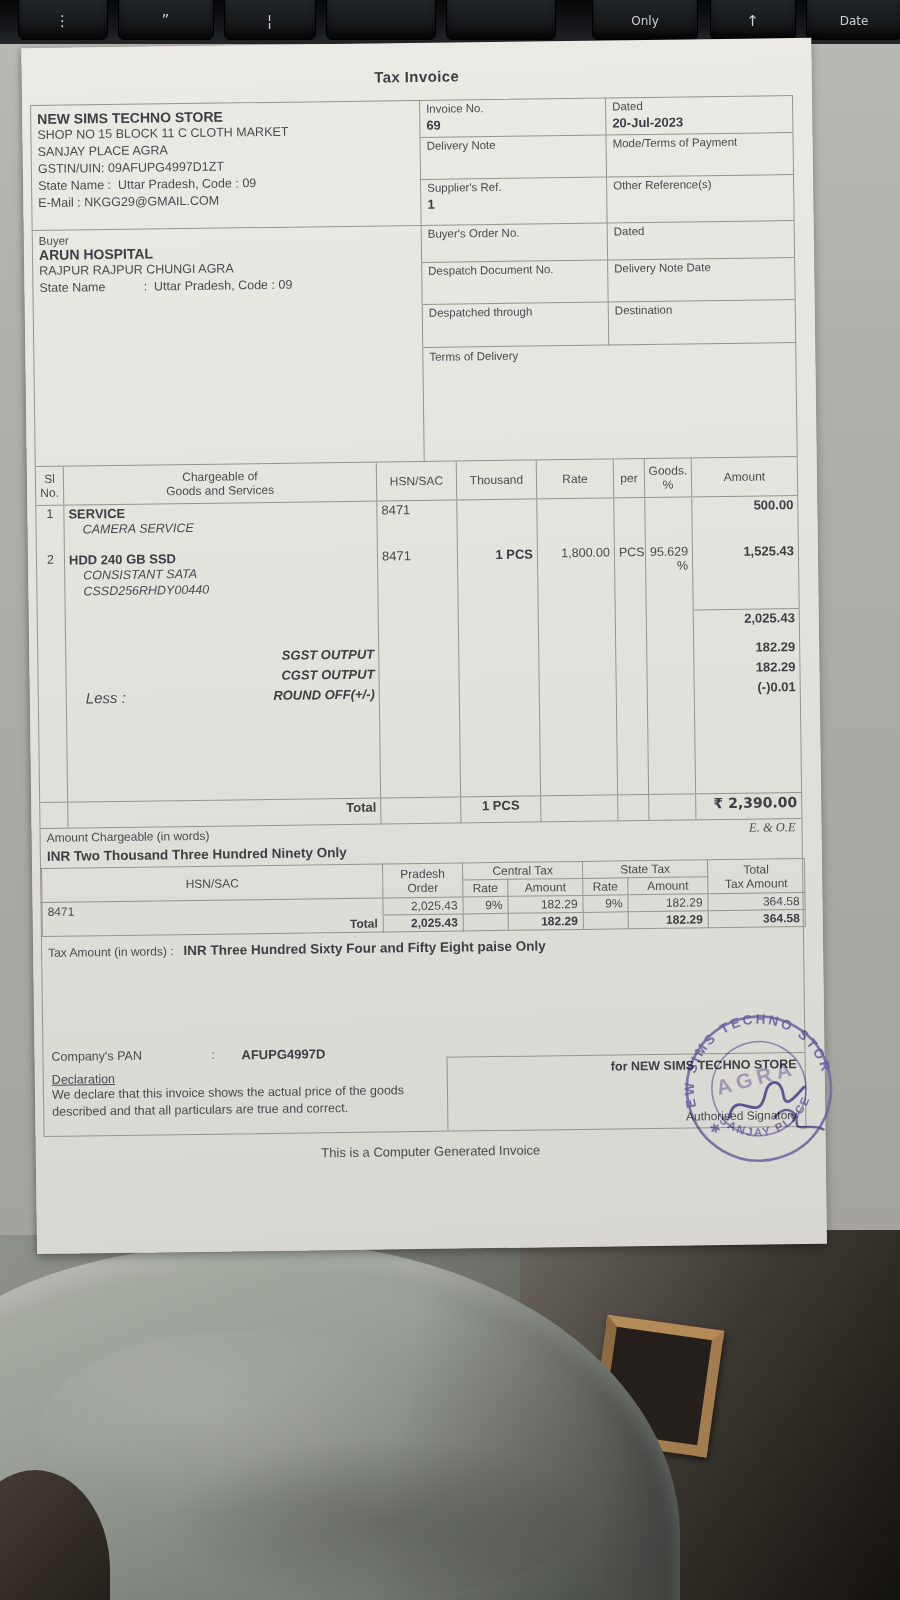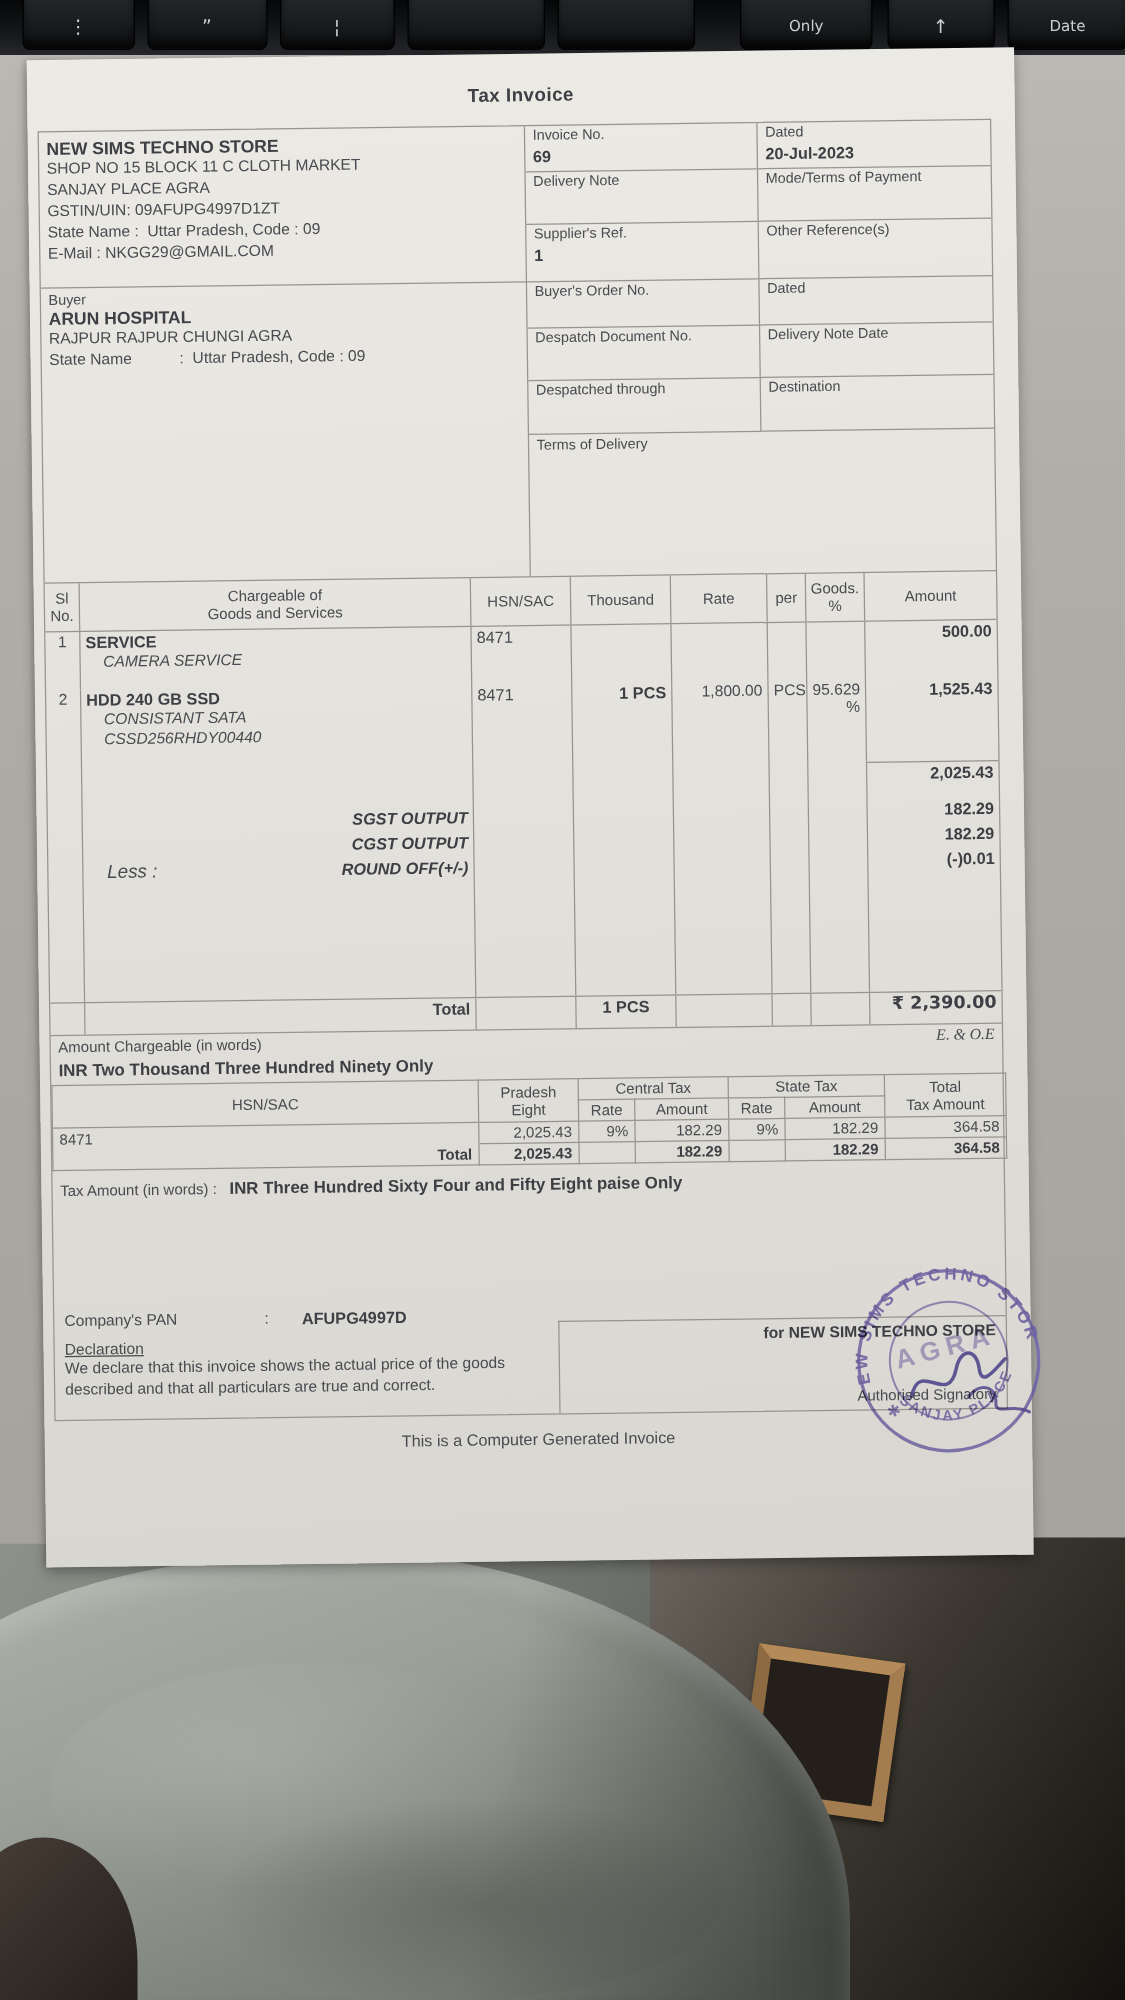--- a/index.html
+++ b/index.html
@@ -370,21 +370,21 @@
           <col style="width:75px">
           <col style="width:45px">
           <col style="width:80px">
           <col style="width:97px">
         </colgroup>
       <tbody>
           <tr>
         <th rowspan="2">HSN/SAC</th>
         <th rowspan="2">
               <div>Pradesh</div>
-              <div>Eight</div>
+              <div>Order</div>
             </th>
         <th colspan="2">Central Tax</th>
         <th colspan="2">State Tax</th>
         <th rowspan="2">
               <div>Total</div>
               <div>Tax Amount</div>
             </th>
       </tr>
       <tr>
         <th>Rate</th>

